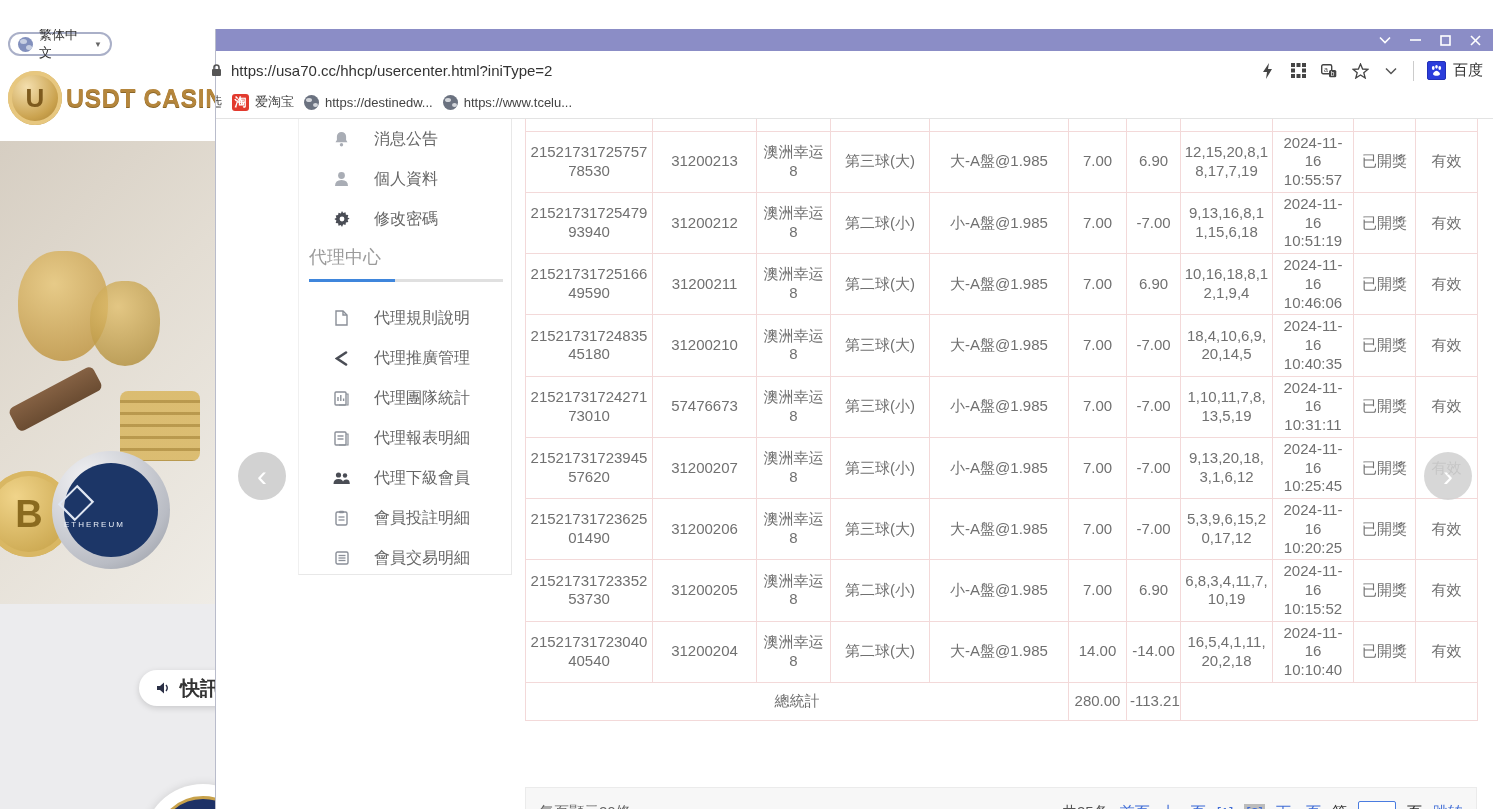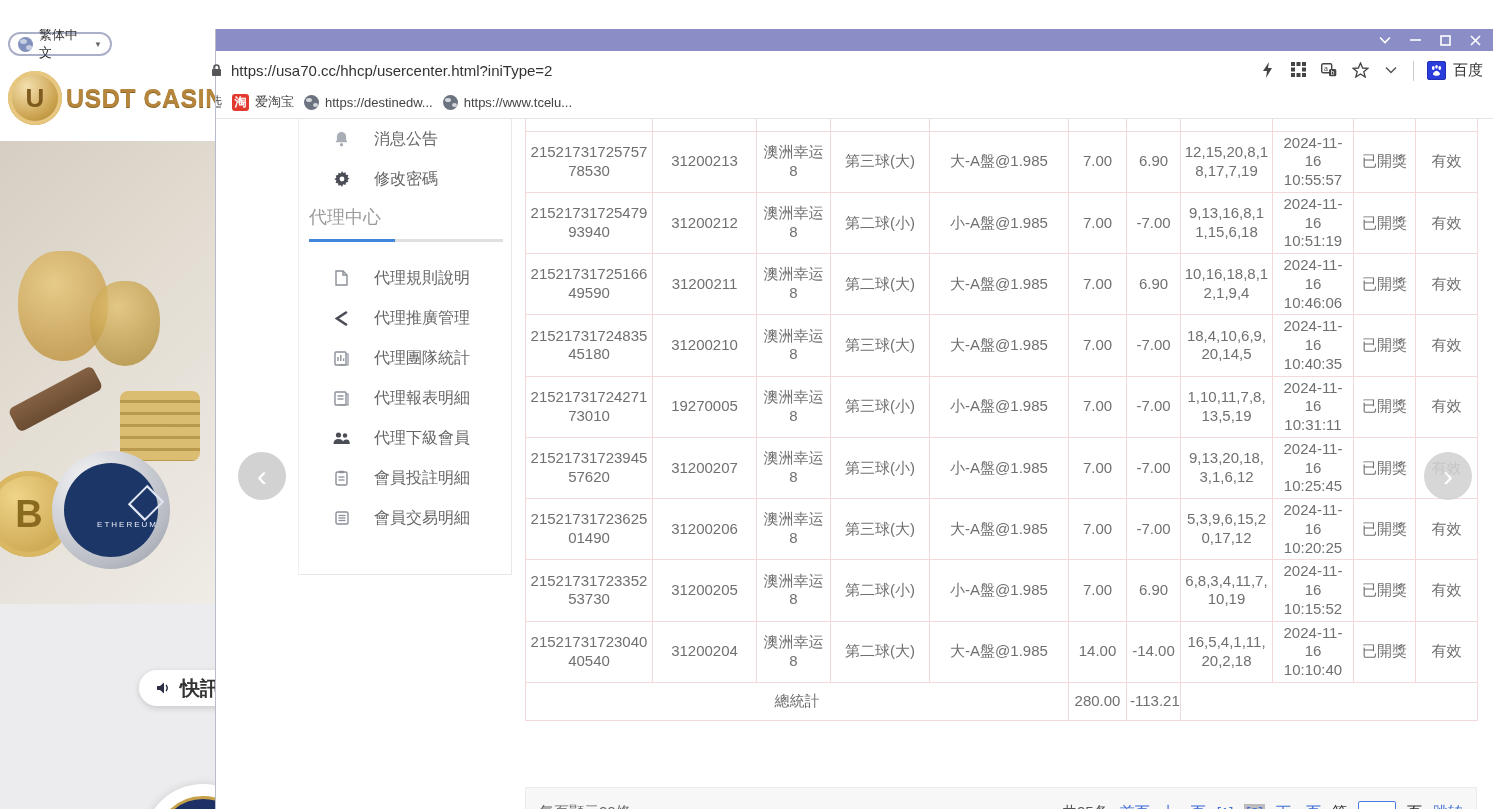--- a/index.html
+++ b/index.html
@@ -32,21 +32,21 @@
            border-radius:6px; transform:rotate(-28deg); opacity:.9; }
   .coinstack { position:absolute; left:120px; top:250px; width:80px; height:70px;
            background:repeating-linear-gradient(#d9b65f 0 9px,#b18c35 9px 12px); border-radius:8px; opacity:.85; }
   .btc-coin { position:absolute; left:-14px; top:330px; width:86px; height:86px; border-radius:50%;
               background:radial-gradient(circle at 35% 30%, #f0d48a, #c09a3e); display:flex; align-items:center; justify-content:center;
               box-shadow:inset 0 0 0 5px #d9b763; }
   .btc-coin span { font-size:38px; font-weight:bold; color:#8a6a1f; }
   .eth-coin { position:absolute; left:52px; top:310px; width:118px; height:118px; border-radius:50%;
               background:radial-gradient(circle at 30% 25%, #f2f2f4, #b9bcc4 70%, #8f939c);
               display:flex; align-items:center; justify-content:center; }
-  .eth-inner { width:94px; height:94px; border-radius:50%; background:#1c3667; display:flex; flex-direction:column; align-items:flex-end; justify-content:center; gap:5px; }
+  .eth-inner { width:94px; height:94px; border-radius:50%; background:#1c3667; display:flex; flex-direction:column; align-items:flex-start; justify-content:center; gap:5px; }
   .eth-diamond { width:24px; height:24px; border:2px solid #dfe6f2; transform:rotate(45deg) scaleY(1.15); }
   .eth-label { font-size:8px; letter-spacing:2px; color:#e8edf6; }
   .ticker { position:absolute; left:139px; top:641px; width:120px; height:36px; background:#fff; border-radius:18px;
             box-shadow:0 2px 6px rgba(0,0,0,.15); display:flex; align-items:center; gap:8px; padding-left:17px; cursor:pointer; }
   .ticker-label { font-size:20px; font-weight:bold; color:#333; }
   .badge-outer { position:absolute; left:143px; top:755px; width:120px; height:120px; border-radius:50%; background:#fff;
                  box-shadow:0 0 10px rgba(0,0,0,.12); }
   .badge-inner { position:absolute; left:12px; top:12px; width:96px; height:96px; border-radius:50%; background:#1d3166;
                  border:3px solid #c8a24b; display:flex; align-items:center; justify-content:center; }
   .badge-bridge { width:34px; height:20px; border-bottom:3px solid #c8a24b; position:relative; }
@@ -56,21 +56,21 @@
   
   .browser { position:absolute; left:215px; top:0; width:1278px; height:809px; background:#fff; border-left:1px solid #b9bccb; }
   .titlebar { position:absolute; left:0; top:0; width:100%; height:22px; background:#8b8dc6; display:flex; align-items:center; justify-content:flex-end; }
   .winbtn { width:30px; height:22px; display:flex; align-items:center; justify-content:center; cursor:pointer; }
   .winbtn svg { stroke:#fff; fill:none; stroke-width:1.6; }
   .titlebar .gap { width:3px; }
   .toolbar { position:absolute; left:0; top:22px; width:100%; height:40px; background:#fff; border-bottom:1px solid #d8d8d8;
              display:flex; align-items:center; }
   .lock { margin-left:-6px; flex:0 0 auto; }
   .url-text { font-size:15px; color:#333; margin-left:8px; white-space:nowrap; flex:1 1 auto; overflow:hidden; }
-  .tool-icons { display:flex; gap:13px; margin-right:10px; flex:0 0 auto; }
+  .tool-icons { display:flex; align-items:center; gap:13px; margin-right:10px; flex:0 0 auto; }
   .tool-icons .ticon { width:18px; height:18px; display:flex; align-items:center; justify-content:center; cursor:pointer; }
   .tool-sep { width:1px; height:20px; background:#ccc; }
   .baidu-chip { display:flex; align-items:center; gap:7px; cursor:pointer; }
   .baidu-icon { width:19px; height:19px; background:#2b3ddb; border:1px solid #2230b8; border-radius:2px;
                 display:flex; align-items:center; justify-content:center; }
   .baidu-label { font-size:15px; color:#333; }
   .bookmarks { position:absolute; left:0; top:57px; width:100%; height:33px; background:#fff; border-bottom:1px solid #e3e3e3;
                display:flex; align-items:center; gap:10px; overflow:hidden; }
   .bm-item { display:flex; align-items:center; gap:6px; font-size:13px; color:#444; white-space:nowrap; cursor:pointer; }
   .bm-cut { margin-left:-7px; }
@@ -272,20 +272,29 @@
 
       <div class="side-card">
         <div class="side-item">
           <span class="sicon">
             <svg width="15" height="16" viewBox="0 0 15 16" fill="#a9adb5">
               <path d="M7.5 1 a4.6 4.6 0 0 1 4.6 4.6 v3.4 l1.4 2.3 H1.5 l1.4 -2.3 V5.6 A4.6 4.6 0 0 1 7.5 1z"></path>
               <circle cx="7.5" cy="13.8" r="1.7"></circle>
             </svg>
           </span>
           <span class="slabel">消息公告</span>
+        </div>
+        <div class="side-item">
+          <span class="sicon">
+            <svg width="15" height="16" viewBox="0 0 15 16" fill="#a9adb5">
+              <circle cx="7.5" cy="4.5" r="3.4"></circle>
+              <path d="M1 15 q0 -6 6.5 -6 q6.5 0 6.5 6z"></path>
+            </svg>
+          </span>
+          <span class="slabel">個人資料</span>
         </div>
         <div class="side-item">
           <span class="sicon">
             <svg width="16" height="16" viewBox="0 0 16 16" fill="#4a4d55">
               <path d="M8 0l1.2 2 2.3-.7.4 2.4 2.4.4-.7 2.3 2 1.2-2 1.2.7 2.3-2.4.4-.4 2.4-2.3-.7L8 16l-1.2-2-2.3.7-.4-2.4-2.4-.4.7-2.3L.4 8l2-1.2-.7-2.3 2.4-.4.4-2.4 2.3.7z"></path>
               <circle cx="8" cy="8" r="2.4" fill="#fff"></circle>
             </svg>
           </span>
           <span class="slabel">修改密碼</span>
         </div>
@@ -456,21 +465,21 @@
               <td>7.00</td>
               <td>-7.00</td>
               <td class="break">18,4,10,6,9,20,14,5</td>
               <td>2024-11-16 10:40:35</td>
               <td>已開獎</td>
               <td>有效</td>
             </tr>
 
             <tr class="datarow">
               <td class="break">2152173172427173010</td>
-              <td>19270005</td>
+              <td>57476673</td>
               <td>澳洲幸运8</td>
               <td>第三球(小)</td>
               <td>小-A盤@1.985</td>
               <td>7.00</td>
               <td>-7.00</td>
               <td class="break">1,10,11,7,8,13,5,19</td>
               <td>2024-11-16 10:31:11</td>
               <td>已開獎</td>
               <td>有效</td>
             </tr>

